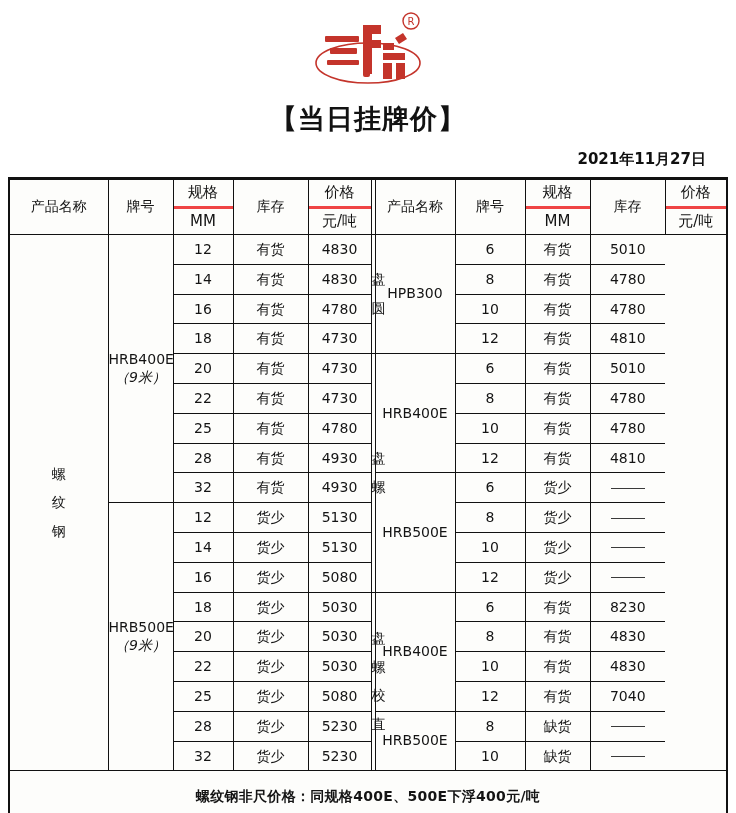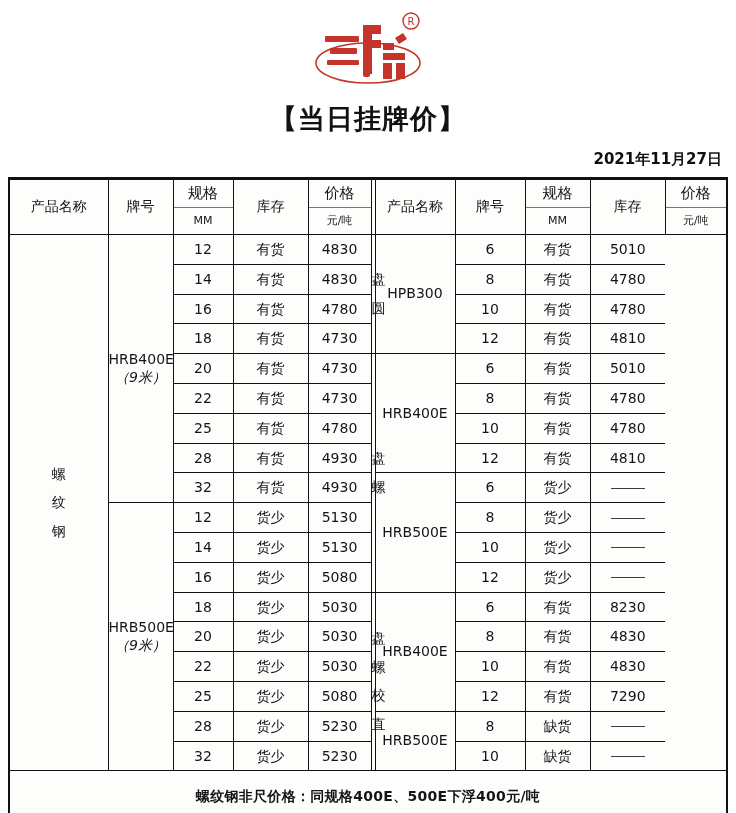--- a/index.html
+++ b/index.html
@@ -41,21 +41,21 @@
     line-height: 1.1;
     margin: 8px 0 7px 0;
     font-family: "DejaVu Sans", "Liberation Sans", sans-serif;
     color: #121212;
   }
 
   
   .date-row {
     width: 736px;
     text-align: right;
-    padding-right: 8px;
+    padding-right: 24px;
     box-sizing: border-box;
     margin-top: 16px;
     margin-bottom: 4px;
   }
   .date-text {
     display: inline-block;
     font-size: 15px;
     font-weight: bold;
     padding-right: 6px;
     color: #101010;
@@ -98,29 +98,29 @@
   .hdr-two {
     display: flex;
     flex-direction: column;
     height: 54px;
   }
   .hdr-two .top {
     flex: 1;
     display: flex;
     align-items: center;
     justify-content: center;
-    border-bottom: 1px solid #ef4444;
+    border-bottom: 3px solid #ef4444;
     font-size: 15px;
   }
   .hdr-two .bot {
     flex: 1;
     display: flex;
     align-items: center;
     justify-content: center;
-    font-size: 11px;
+    font-size: 15px;
   }
   .row-cell { height: 28.8px; line-height: 28.8px; font-size: 14px; }
   .grp-cell { font-size: 14px; line-height: 1.25; }
   .grp-cell .l2 { display: block; font-style: italic; }
 
   .vert-name {
     font-size: 15px;
     line-height: 2.05;
     letter-spacing: 0px;
   }
@@ -373,21 +373,21 @@
           <td class="row-cell">10</td>
           <td class="row-cell">有货</td>
           <td class="row-cell outer-r">4830</td>
         </tr>
         <tr>
           <td class="row-cell">25</td>
           <td class="row-cell">货少</td>
           <td class="row-cell">5080</td>
           <td class="row-cell">12</td>
           <td class="row-cell">有货</td>
-          <td class="row-cell outer-r">7290</td>
+          <td class="row-cell outer-r">7040</td>
         </tr>
         <tr>
           <td class="row-cell">28</td>
           <td class="row-cell">货少</td>
           <td class="row-cell">5230</td>
           <td class="grp-cell" rowspan="2">HRB500E</td>
           <td class="row-cell">8</td>
           <td class="row-cell">缺货</td>
           <td class="row-cell outer-r"><span class="dash"></span></td>
         </tr>

